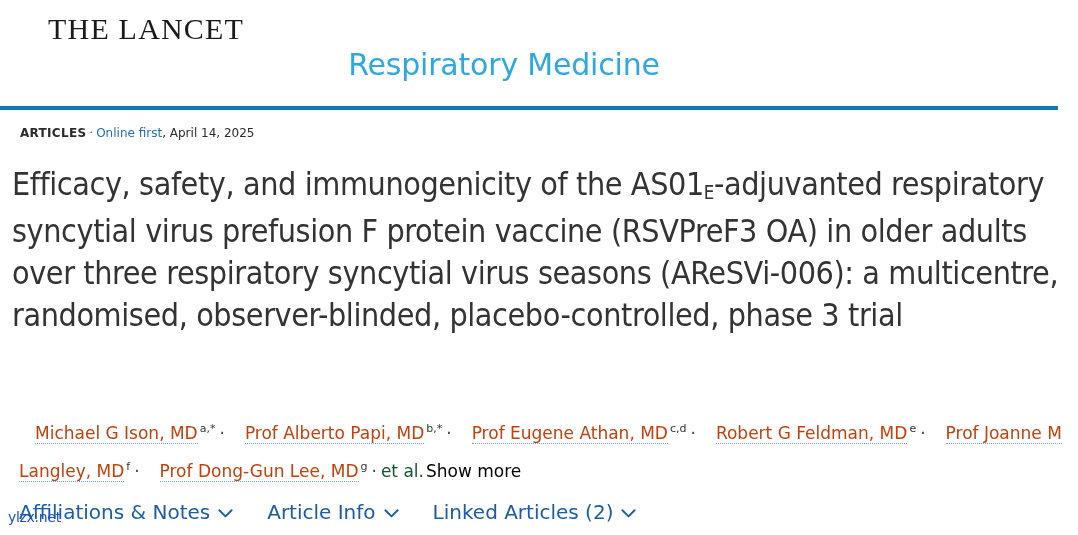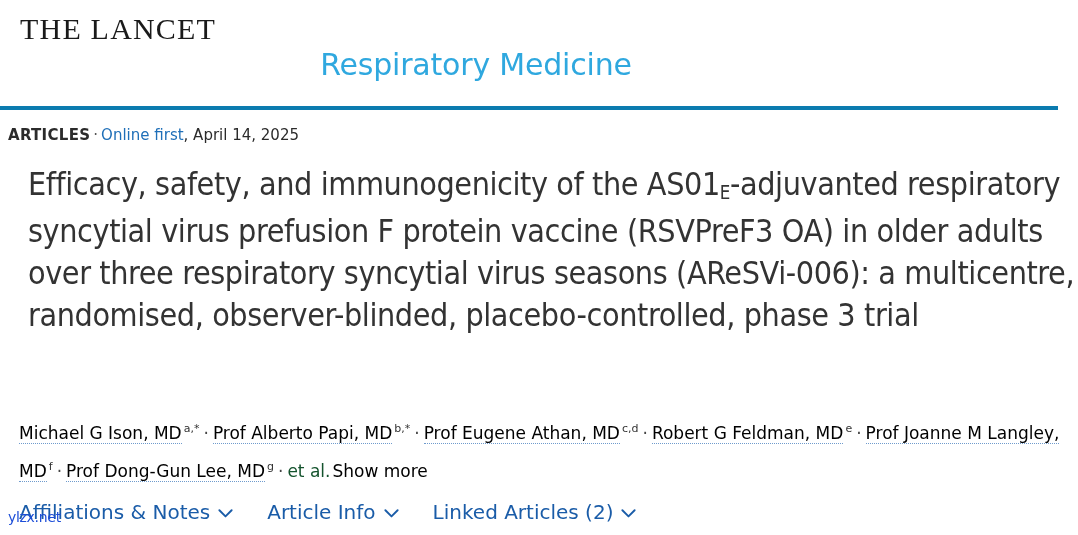--- a/index.html
+++ b/index.html
@@ -12,20 +12,21 @@
     height: 535px;
     font-family: "Liberation Sans", sans-serif;
     overflow: hidden;
     position: relative;
   }
 
   .page {
     position: relative;
     width: 932px;
     height: 535px;
+    padding-left: 28px;
   }
 
   
   .masthead {
     padding: 12px 0 0 20px;
   }
   .masthead-line1 {
     font-family: "Liberation Serif", serif;
     font-size: 30px;
     letter-spacing: 1.2px;
@@ -49,24 +50,24 @@
     left: 0;
     top: 106px;
     width: 1058px;
     height: 4px;
     background: #0b7baf;
   }
 
   
   .meta {
     position: absolute;
-    left: 8px;
+    left: 20px;
     top: 126px;
     font-family: "DejaVu Sans", sans-serif;
-    font-size: 15px;
+    font-size: 12px;
     color: #2b2b2b;
     white-space: nowrap;
   }
   .meta-kind {
     font-weight: bold;
     letter-spacing: 0.3px;
   }
   .meta-sep {
     color: #555;
     padding: 0 3px;
@@ -76,21 +77,21 @@
     text-decoration: none;
     cursor: pointer;
   }
   .meta-date {
     color: #2b2b2b;
   }
 
   
   .title {
     position: absolute;
-    left: 28px;
+    left: 12px;
     top: 163px;
     width: 1048px;
     font-family: "DejaVu Sans Condensed", "DejaVu Sans", sans-serif;
     font-size: 32px;
     line-height: 42px;
     color: #333333;
     font-weight: normal;
     margin: 0;
     letter-spacing: -0.4px;
   }
@@ -106,24 +107,25 @@
     position: absolute;
     left: 19px;
     top: 414px;
     width: 1050px;
     font-family: "DejaVu Sans", sans-serif;
     font-size: 17px;
     line-height: 38px;
     color: #333333;
   }
   .author-link {
-    color: #000000;
+    color: #c2410c;
     text-decoration: none;
     border-bottom: 1px dotted #6f9bcd;
     cursor: pointer;
+    margin-left: 16px;
   }
   .author-sup {
     font-size: 11px;
     vertical-align: super;
     color: #333333;
     padding-left: 2px;
     line-height: 0;
   }
   .author-dot {
     color: #444;

